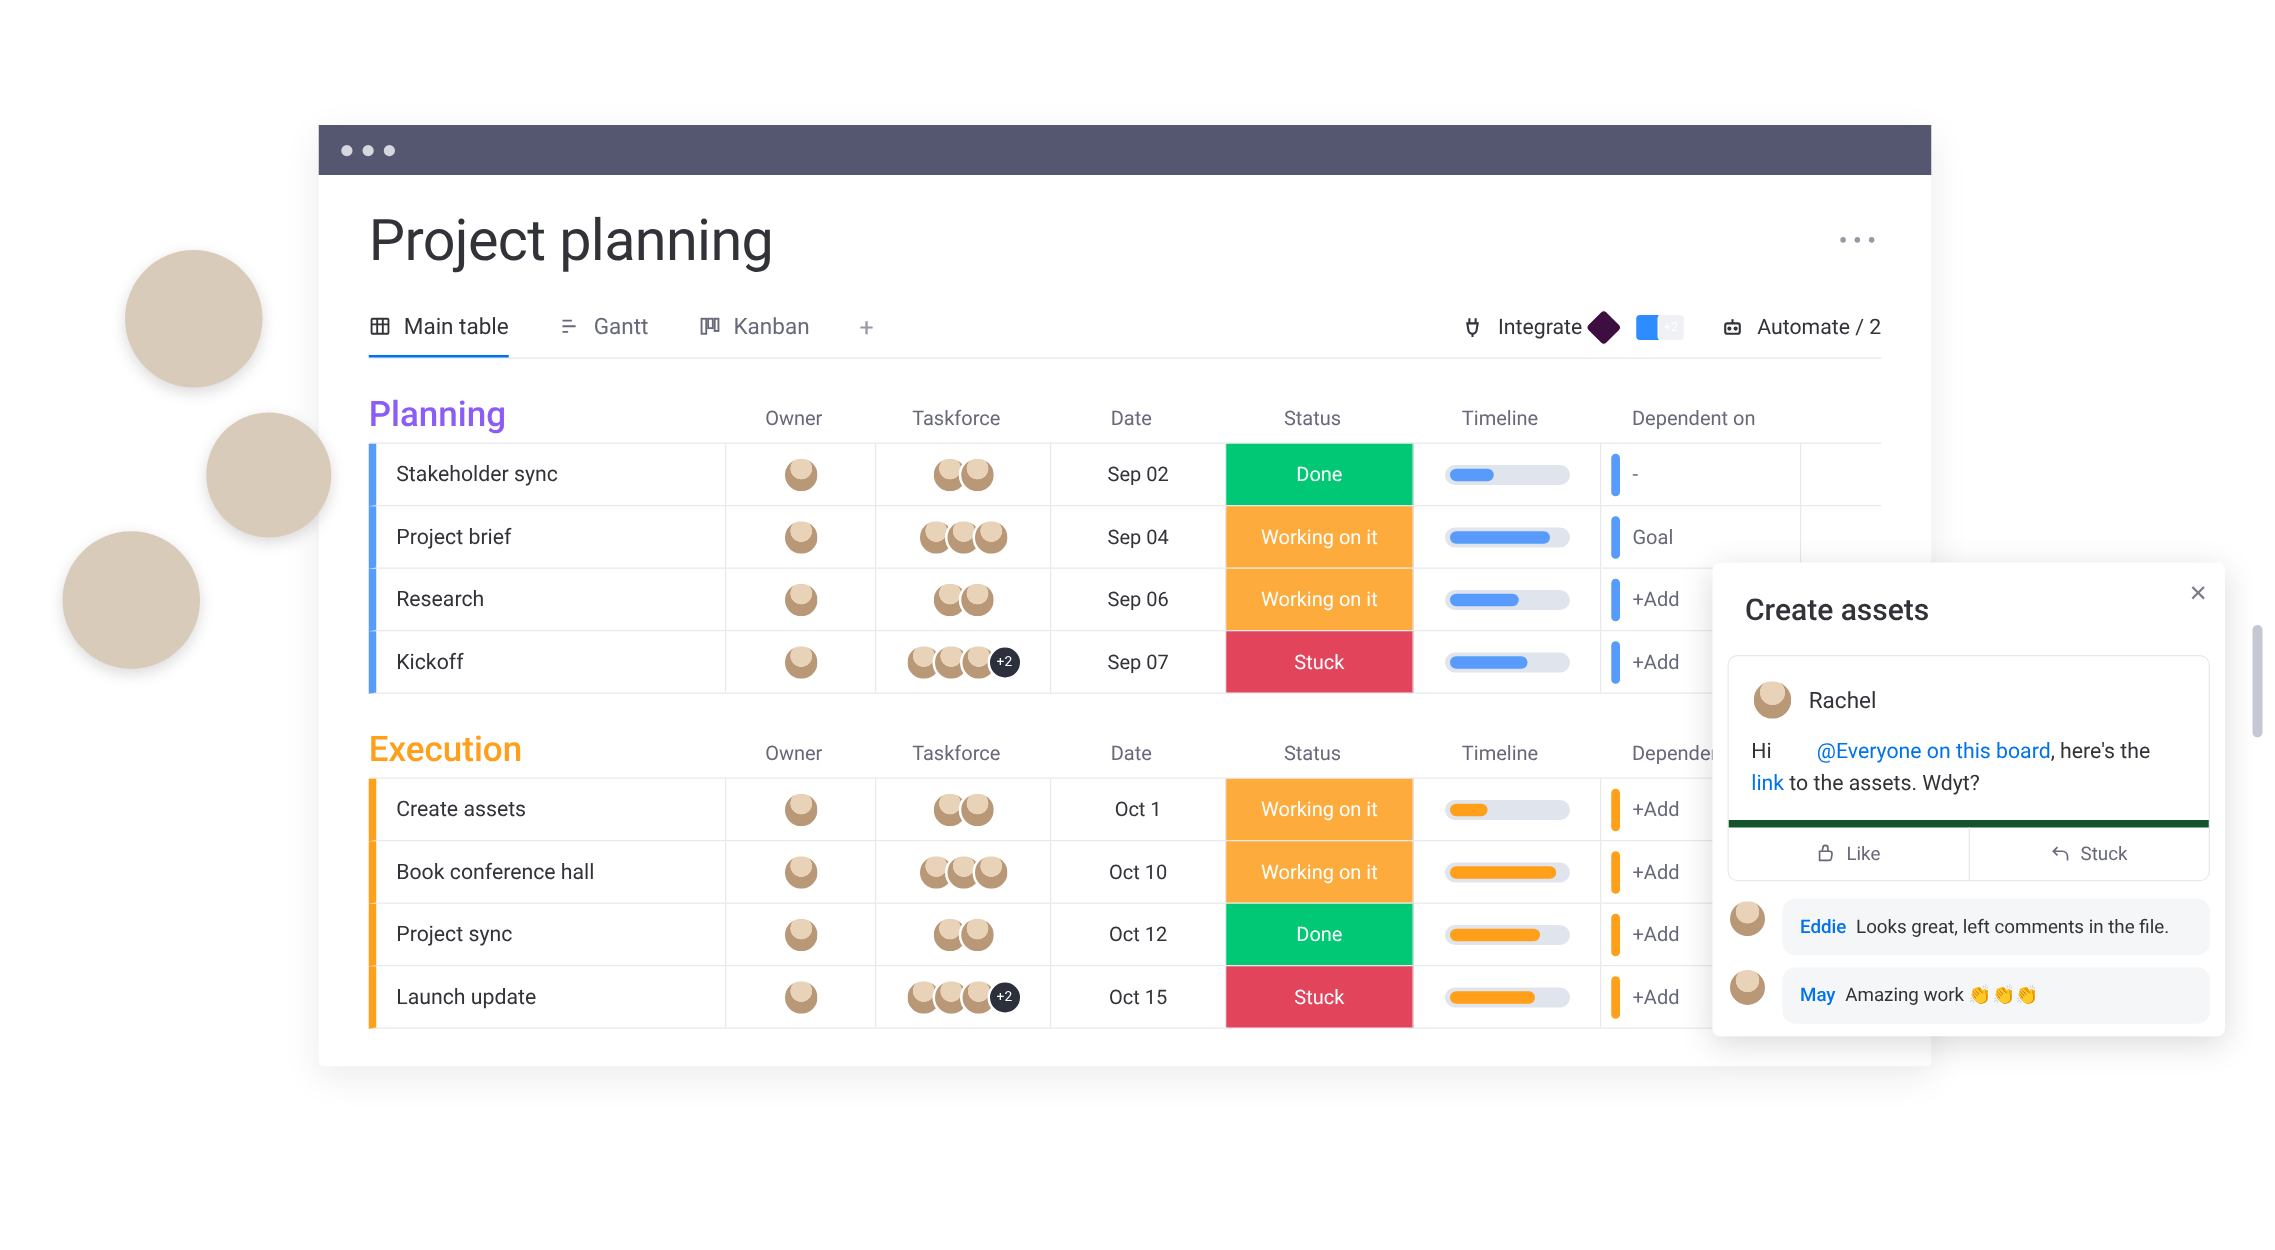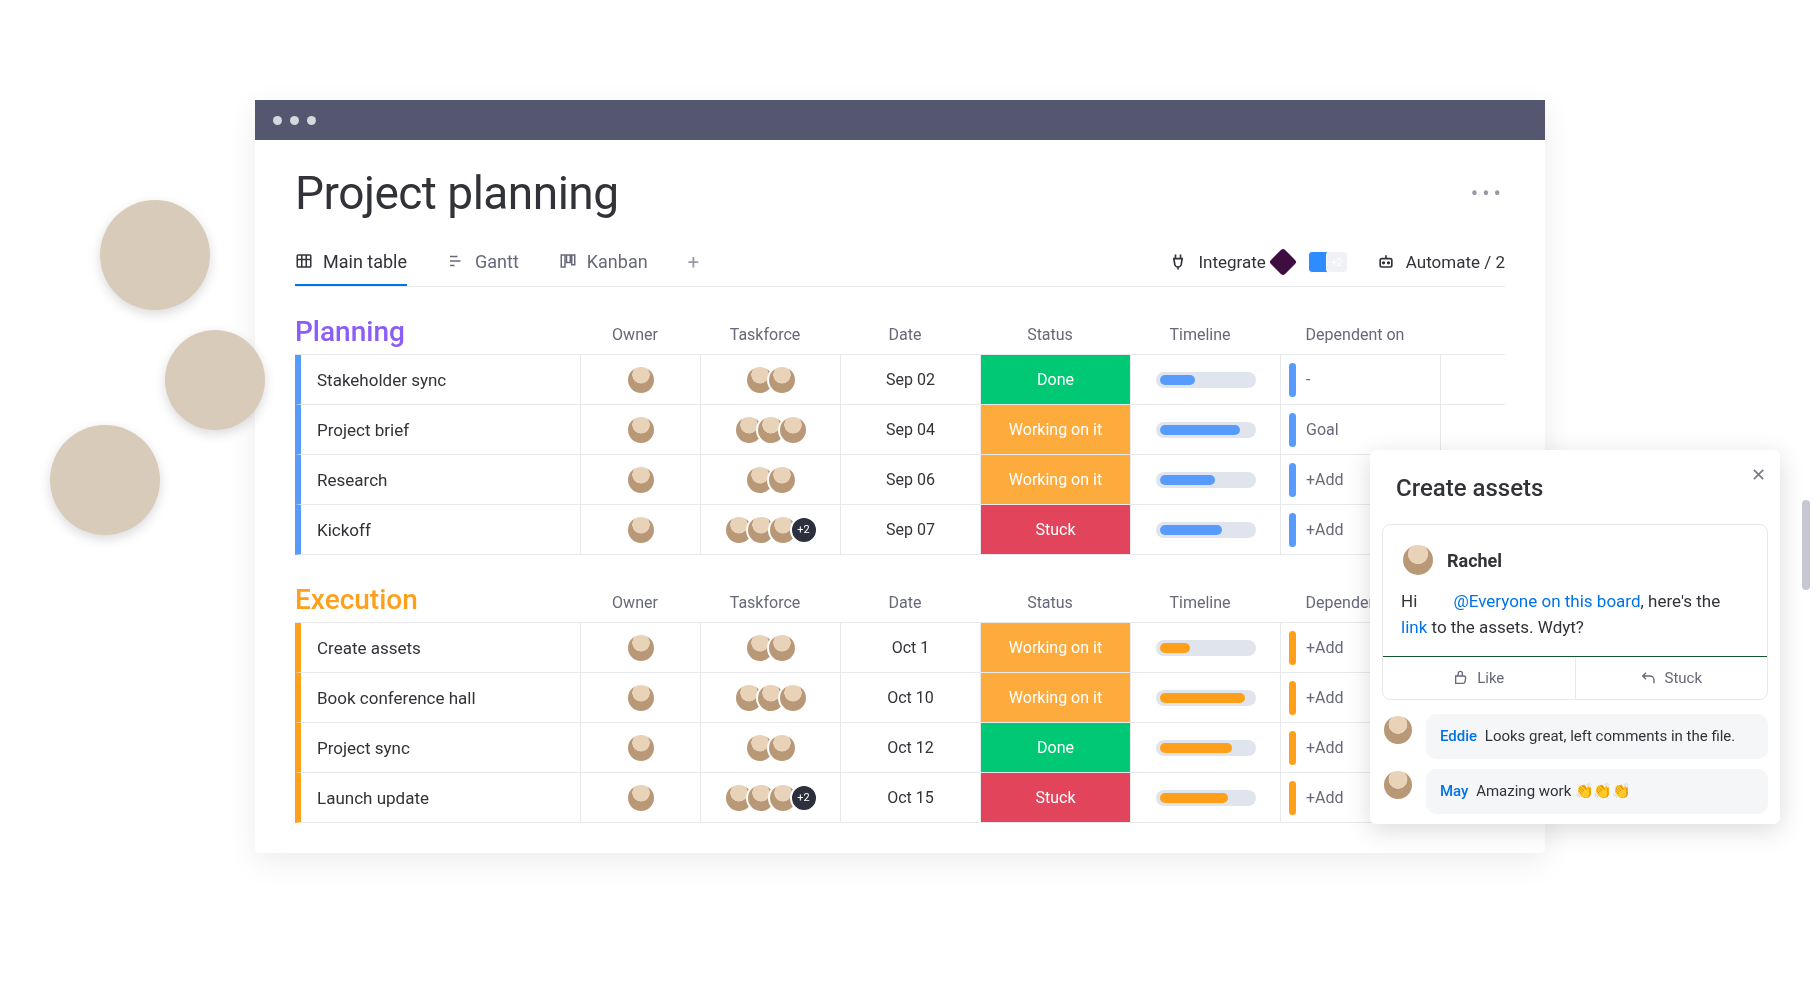--- a/index.html
+++ b/index.html
@@ -127,25 +127,25 @@
   .panel-close { position:absolute; top:14px; right:14px; font-size:18px; color:#7a7d8a; cursor:pointer; }
   .panel-title { font-size:24px; font-weight:500; padding:24px 26px 12px 26px; color:#323338; }
   .card {
     margin: 10px 12px 14px 12px;
     border:1px solid #e8e9ed;
     border-radius:8px;
     padding: 18px 18px 0 18px;
   }
   .card-head { display:flex; align-items:center; gap:12px; margin-bottom:12px; }
   .card-head .av-sm { width:34px; height:34px; margin:0; }
-  .card-user { font-size:18px; font-weight:700; color:#323338; }
+  .card-user { font-size:18px; font-weight:400; color:#323338; }
   .card-body { font-size:17px; color:#323338; line-height:1.5; }
   .mention { color:#0073ea;margin-left:32px; }
   .link { color:#0073ea; }
-  .card-actions { display:flex; border-top:1px solid #14532d; margin:16px -18px 0 -18px; }
+  .card-actions { display:flex; border-top:6px solid #14532d; margin:16px -18px 0 -18px; }
   .card-action { flex:1; text-align:center; padding:12px 0; color:#676879; font-size:15px; cursor:pointer; display:flex; align-items:center; justify-content:center; gap:8px; border-right:1px solid #e8e9ed; }
   .card-action:last-child { border-right:none; }
 
   .reply { margin: 0 12px 10px 12px; display:flex; gap:12px; align-items:flex-start; }
   .reply .av-sm { width:32px; height:32px; margin:0; flex-shrink:0; }
   .reply-bubble { background:#f5f6f8; border-radius:10px; padding:12px 14px; font-size:15px; color:#323338; line-height:1.4; flex:1; }
   .reply-name { color:#0073ea; font-weight:500; margin-right:4px; }
 
   .scroll-indicator { position:absolute; right:10px; top:500px; width:8px; height:90px; background:#c5c8d3; border-radius:4px; z-index:12; }
 

